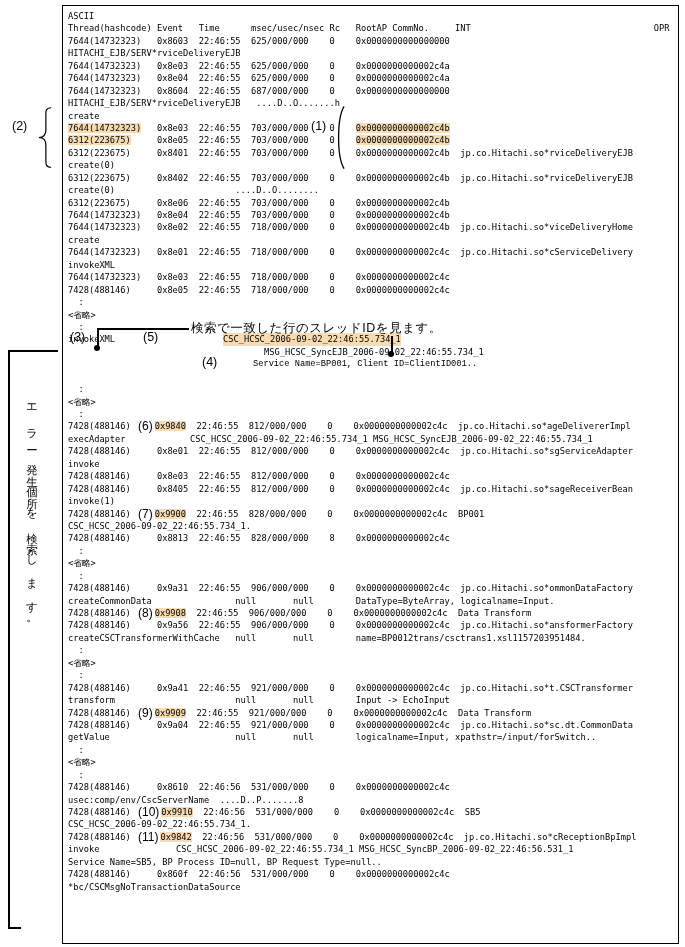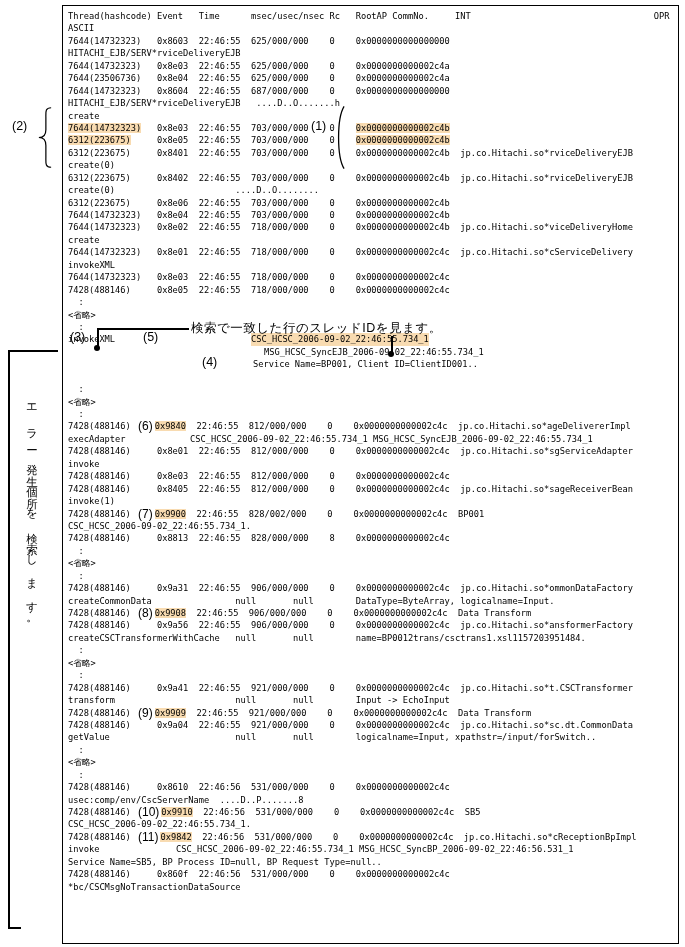--- a/index.html
+++ b/index.html
@@ -30,61 +30,61 @@
               font-size:11.5px;letter-spacing:11px;color:#000;}
   svg{position:absolute;overflow:visible;}
 </style>
 </head>
 <body>
 
 <div id="page">
 
   <div id="frame">
     <div id="lines">
+        <div class="line"><span>ASCII</span></div>
         <div class="line"><span>Thread(hashcode) Event   Time      msec/usec/nsec Rc   RootAP CommNo.     INT                                   OPR</span></div>
-        <div class="line"><span>ASCII</span></div>
         <div class="line"><span>7644(14732323)   0x8603  22:46:55  625/000/000    0    0x0000000000000000</span></div>
         <div class="line"><span>HITACHI_EJB/SERV*rviceDeliveryEJB</span></div>
         <div class="line"><span>7644(14732323)   0x8e03  22:46:55  625/000/000    0    0x0000000000002c4a</span></div>
-        <div class="line"><span>7644(23506736)   0x8e04  22:46:55  625/000/000    0    0x0000000000002c4a</span></div>
+        <div class="line"><span>7644(14732323)   0x8e04  22:46:55  625/000/000    0    0x0000000000002c4a</span></div>
         <div class="line"><span>7644(14732323)   0x8604  22:46:55  687/000/000    0    0x0000000000000000</span></div>
         <div class="line"><span>HITACHI_EJB/SERV*rviceDeliveryEJB   ....D..O.......h</span></div>
         <div class="line"><span>create</span></div>
         <div class="line"><span class="h">7644(14732323)</span><span>   0x8e03  22:46:55  703/000/000    0    </span><span class="h">0x0000000000002c4b</span></div>
         <div class="line"><span class="h">6312(223675)</span><span>     0x8e05  22:46:55  703/000/000    0    </span><span class="h">0x0000000000002c4b</span></div>
         <div class="line"><span>6312(223675)     0x8401  22:46:55  703/000/000    0    0x0000000000002c4b  jp.co.Hitachi.so*rviceDeliveryEJB</span></div>
         <div class="line"><span>create(0)</span></div>
         <div class="line"><span>6312(223675)     0x8402  22:46:55  703/000/000    0    0x0000000000002c4b  jp.co.Hitachi.so*rviceDeliveryEJB</span></div>
         <div class="line"><span>create(0)                       ....D..O........</span></div>
         <div class="line"><span>6312(223675)     0x8e06  22:46:55  703/000/000    0    0x0000000000002c4b</span></div>
         <div class="line"><span>7644(14732323)   0x8e04  22:46:55  703/000/000    0    0x0000000000002c4b</span></div>
         <div class="line"><span>7644(14732323)   0x8e02  22:46:55  718/000/000    0    0x0000000000002c4b  jp.co.Hitachi.so*viceDeliveryHome</span></div>
         <div class="line"><span>create</span></div>
         <div class="line"><span>7644(14732323)   0x8e01  22:46:55  718/000/000    0    0x0000000000002c4c  jp.co.Hitachi.so*cServiceDelivery</span></div>
         <div class="line"><span>invokeXML</span></div>
         <div class="line"><span>7644(14732323)   0x8e03  22:46:55  718/000/000    0    0x0000000000002c4c</span></div>
         <div class="line"><span>7428(488146)     0x8e05  22:46:55  718/000/000    0    0x0000000000002c4c</span></div>
         <div class="line"><span>  :</span></div>
         <div class="line"><span>&lt;省略&gt;</span></div>
         <div class="line"><span>  :</span></div>
-        <div class="line"><span>invokeXML</span><span class="h abs" style="left: 155px; margin-left: 28px;">CSC_HCSC_2006-09-02_22:46:55.734_1</span></div>
+        <div class="line"><span>invokeXML</span><span class="h abs" style="left: 155px;">CSC_HCSC_2006-09-02_22:46:55.734_1</span></div>
         <div class="line"><span class="abs" style="left: 196px;">MSG_HCSC_SyncEJB_2006-09-02_22:46:55.734_1</span></div>
-        <div class="line"><span class="abs" style="left: 185px;">Service Name=BP001, Client ID=ClientID001..</span></div>
+        <div class="line"><span class="abs" style="left: 185px; font-family: Liberation Mono, monospace;">Service Name=BP001, Client ID=ClientID001..</span></div>
         <div class="line"><span></span></div>
         <div class="line"><span>  :</span></div>
         <div class="line"><span>&lt;省略&gt;</span></div>
         <div class="line"><span>  :</span></div>
         <div class="line"><span>7428(488146) </span><span class="lb">(6)</span><span class="h">0x9840</span><span>  22:46:55  812/000/000    0    0x0000000000002c4c  jp.co.Hitachi.so*ageDelivererImpl</span></div>
         <div class="line"><span>execAdapter</span><span class="abs" style="left: 122px;">CSC_HCSC_2006-09-02_22:46:55.734_1 MSG_HCSC_SyncEJB_2006-09-02_22:46:55.734_1</span></div>
         <div class="line"><span>7428(488146)     0x8e01  22:46:55  812/000/000    0    0x0000000000002c4c  jp.co.Hitachi.so*sgServiceAdapter</span></div>
         <div class="line"><span>invoke</span></div>
         <div class="line"><span>7428(488146)     0x8e03  22:46:55  812/000/000    0    0x0000000000002c4c</span></div>
         <div class="line"><span>7428(488146)     0x8405  22:46:55  812/000/000    0    0x0000000000002c4c  jp.co.Hitachi.so*sageReceiverBean</span></div>
         <div class="line"><span>invoke(1)</span></div>
-        <div class="line"><span>7428(488146) </span><span class="lb">(7)</span><span class="h">0x9900</span><span>  22:46:55  828/002/000    0    0x0000000000002c4c  BP001</span></div>
+        <div class="line"><span>7428(488146) </span><span class="lb">(7)</span><span class="h">0x9900</span><span>  22:46:55  828/000/000    0    0x0000000000002c4c  BP001</span></div>
         <div class="line"><span>CSC_HCSC_2006-09-02_22:46:55.734_1.</span></div>
         <div class="line"><span>7428(488146)     0x8813  22:46:55  828/000/000    8    0x0000000000002c4c</span></div>
         <div class="line"><span>  :</span></div>
         <div class="line"><span>&lt;省略&gt;</span></div>
         <div class="line"><span>  :</span></div>
         <div class="line"><span>7428(488146)     0x9a31  22:46:55  906/000/000    0    0x0000000000002c4c  jp.co.Hitachi.so*ommonDataFactory</span></div>
         <div class="line"><span>createCommonData                null       null        DataType=ByteArray, logicalname=Input.</span></div>
         <div class="line"><span>7428(488146) </span><span class="lb">(8)</span><span class="h">0x9908</span><span>  22:46:55  906/000/000    0    0x0000000000002c4c  Data Transform</span></div>
         <div class="line"><span>7428(488146)     0x9a56  22:46:55  906/000/000    0    0x0000000000002c4c  jp.co.Hitachi.so*ansformerFactory</span></div>
         <div class="line"><span>createCSCTransformerWithCache   null       null        name=BP0012trans/csctrans1.xsl1157203951484.</span></div>

